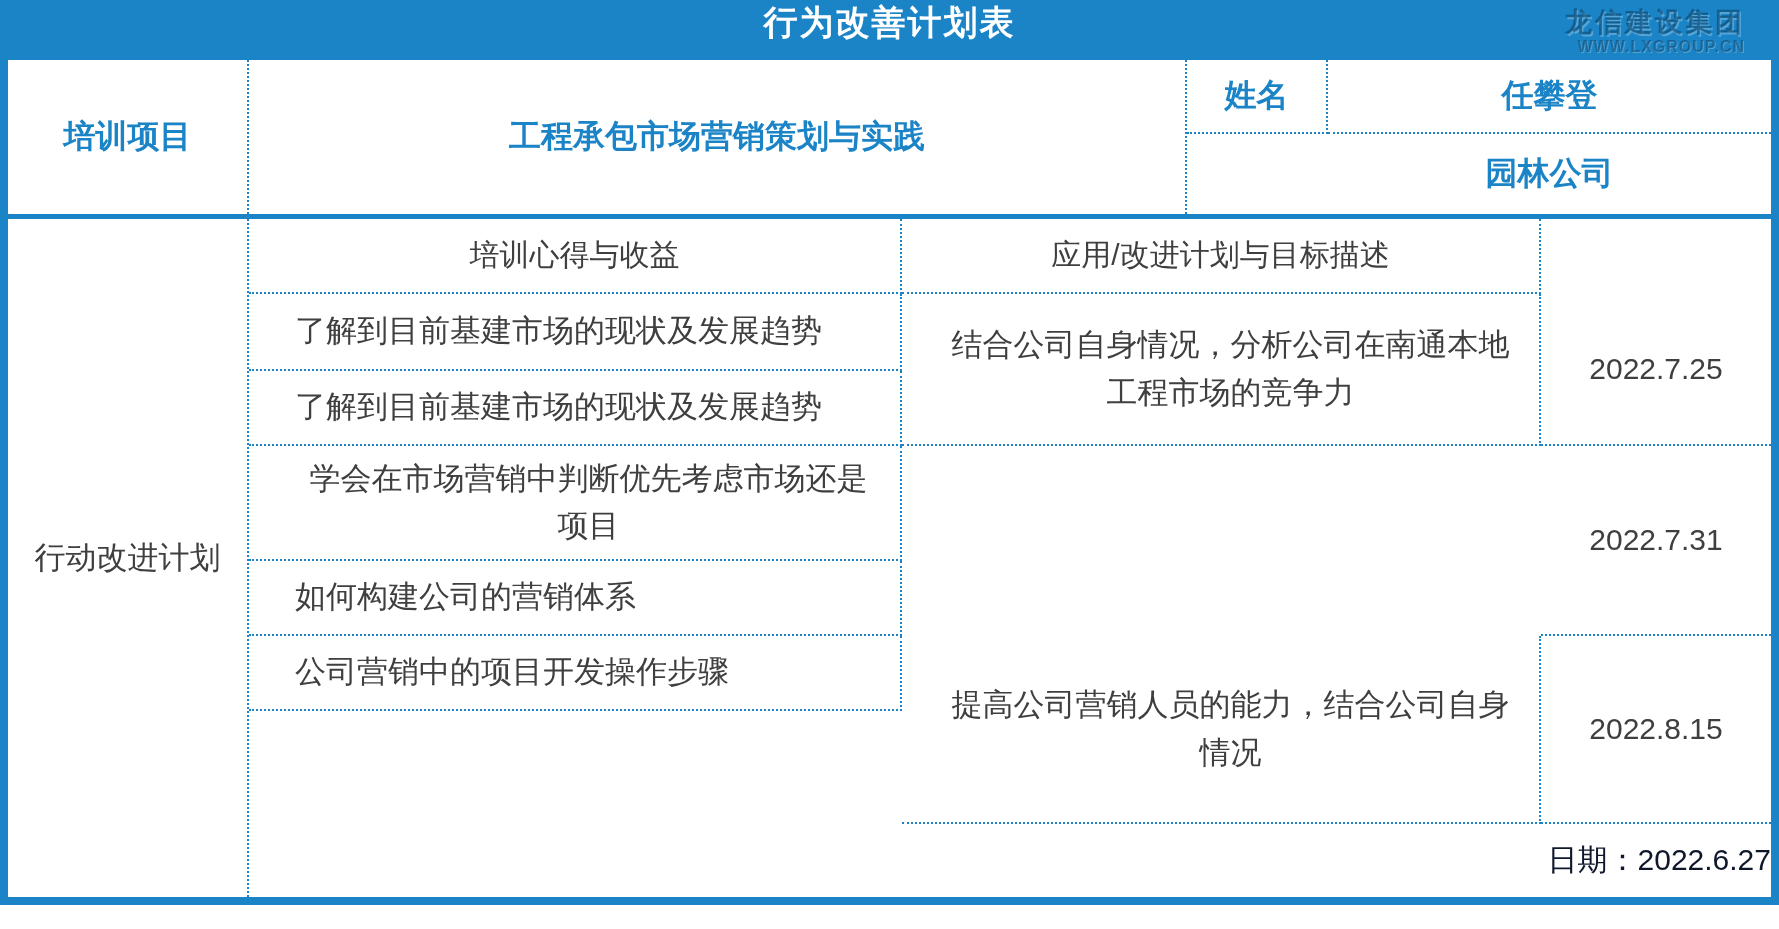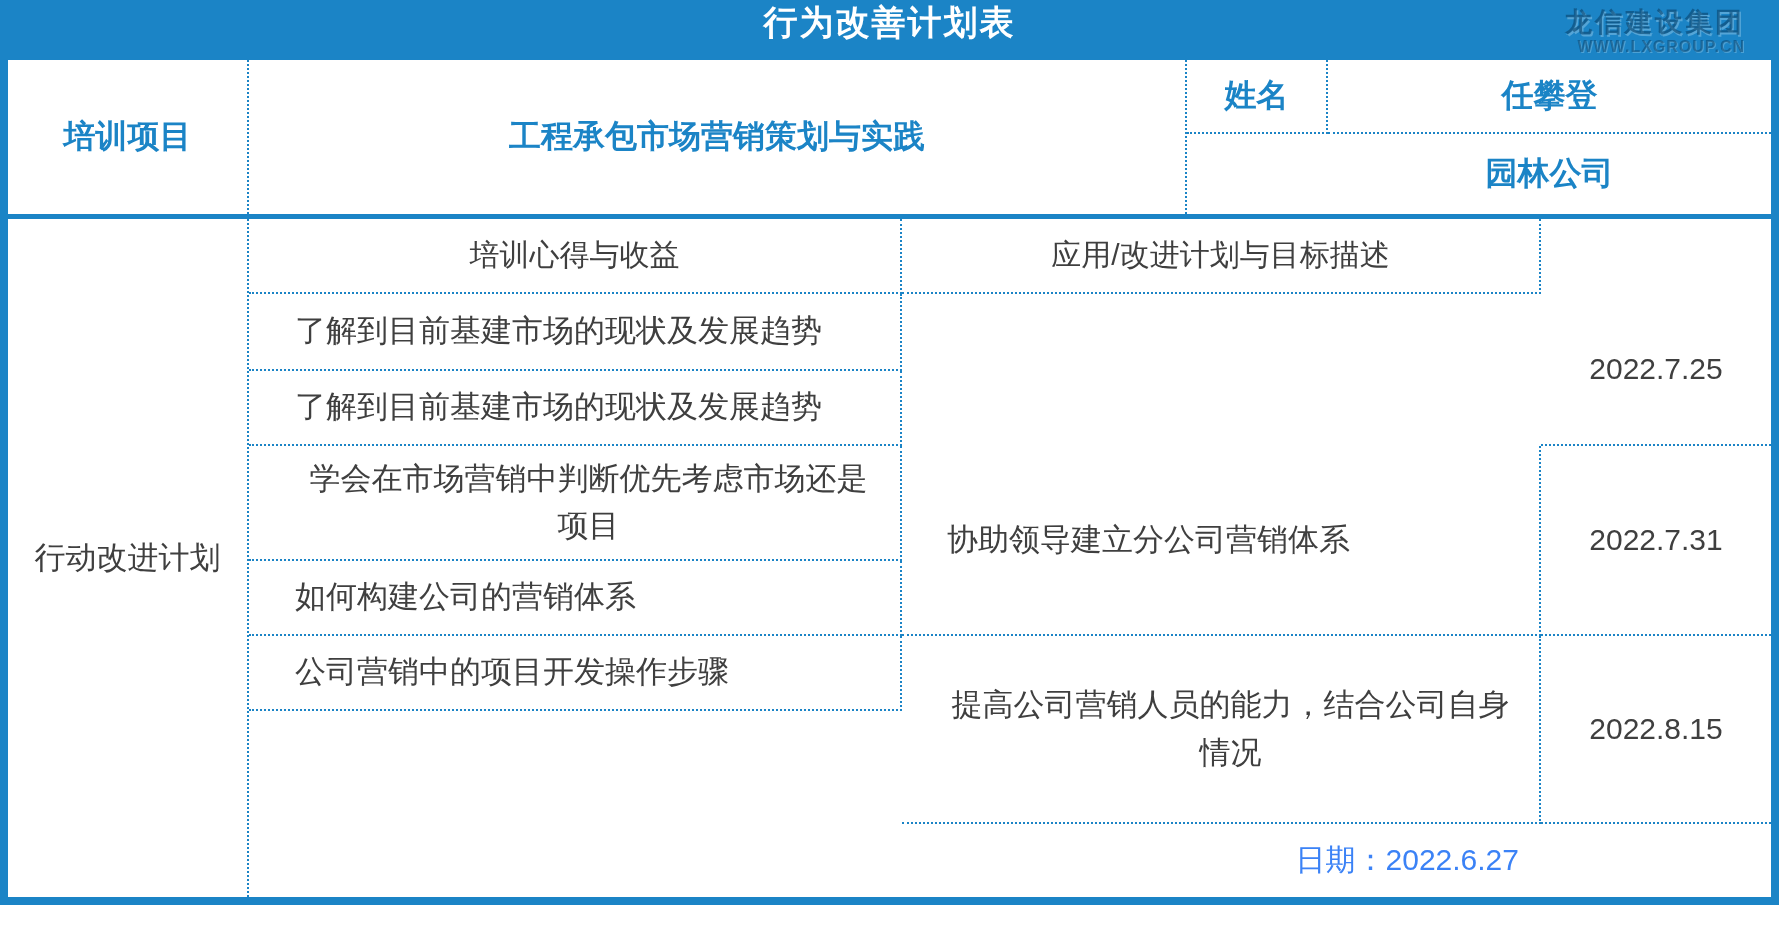--- a/index.html
+++ b/index.html
@@ -118,23 +118,22 @@
   }
   .row-label-cell {
     grid-column: 1;
     grid-row: 1 / 9;
     font-size: 31px;
   }
   .date-cell {
     grid-column: 2 / 5;
     grid-row: 8;
     justify-content: flex-end;
-    padding-right: 252px;
     font-size: 30px;
-    color: #3b82f6;
+    color: #0f172a;
   }
 </style>
 </head>
 <body>
 
 <div class="page">
 
   <div class="titlebar">
     <div class="title">行为改善计划表</div>
     <div class="logo">
@@ -161,21 +160,21 @@
 
       <div class="cell center head-cell dotted-r dotted-b" style="grid-column:2;grid-row:1;">培训心得与收益</div>
       <div class="cell center head-cell dotted-r dotted-b" style="grid-column:3;grid-row:1;">应用/改进计划与目标描述</div>
 
       <div class="cell item-cell dotted-r dotted-b" style="grid-column:2;grid-row:2;">了解到目前基建市场的现状及发展趋势</div>
       <div class="cell item-cell dotted-r dotted-b" style="grid-column:2;grid-row:3;">了解到目前基建市场的现状及发展趋势</div>
       <div class="cell item-cell dotted-r dotted-b" style="grid-column:2;grid-row:4;">学会在市场营销中判断优先考虑市场还是项目</div>
       <div class="cell item-cell dotted-r dotted-b" style="grid-column:2;grid-row:5;">如何构建公司的营销体系</div>
       <div class="cell item-cell dotted-r dotted-b" style="grid-column:2;grid-row:6;">公司营销中的项目开发操作步骤</div>
 
-      <div class="cell plan-cell dotted-r dotted-b" style="grid-column:3;grid-row:4/6;">协助领导建立分公司营销体系</div>
+      <div class="cell plan-cell dotted-r dotted-b" style="grid-column:3;grid-row:2/4;">结合公司自身情况，分析公司在南通本地工程市场的竞争力</div>
       <div class="cell plan-cell dotted-r dotted-b" style="grid-column:3;grid-row:6/8;">提高公司营销人员的能力，结合公司自身情况</div>
 
       <div class="cell center time-cell dotted-b" style="grid-column:4;grid-row:2/4;">2022.7.25</div>
       <div class="cell center time-cell dotted-b" style="grid-column:4;grid-row:4/6;">2022.7.31</div>
       <div class="cell center time-cell dotted-b" style="grid-column:4;grid-row:6/8;">2022.8.15</div>
 
       <div class="cell date-cell">日期：2022.6.27</div>
 
     </div>
   </div>

